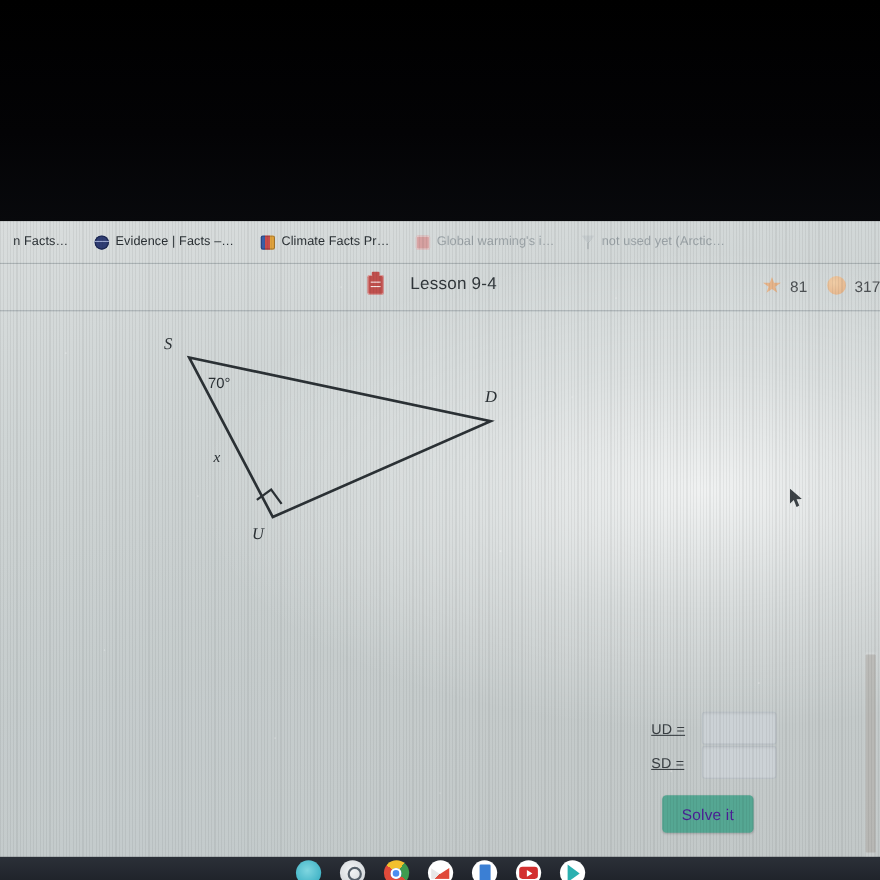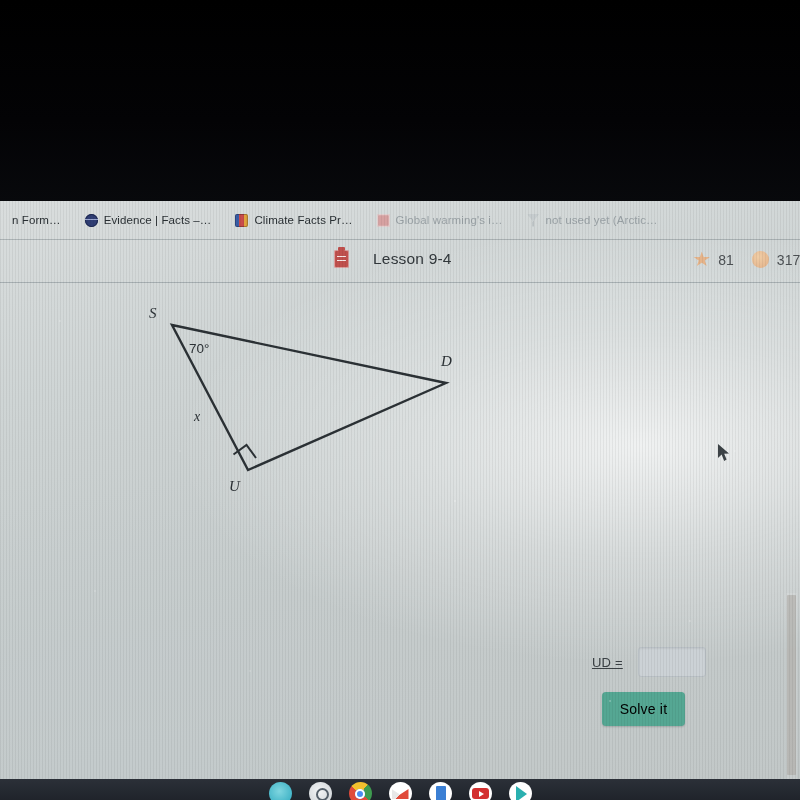--- a/index.html
+++ b/index.html
@@ -94,21 +94,21 @@
 
   
   .answers{position:absolute;left:592px;top:446px;}
   .ans-row{display:flex;align-items:center;height:30px;margin-bottom:1px;}
   .ans-label{font-size:13px;color:#3b4145;width:46px;letter-spacing:.2px;text-decoration:underline;}
   .ans-input{width:62px;height:26px;background:#ccd2d6;border:1px solid #b9c0c5;border-radius:3px;
      box-shadow:inset 0 1px 2px rgba(0,0,0,.06);}
   .solve-btn{margin-top:15px;margin-left:10px;width:83px;height:34px;border-radius:4px;
      background:#55a793;display:flex;align-items:center;justify-content:center;
      box-shadow:0 1px 2px rgba(0,0,0,.18);}
-  .solve-label{font-size:14px;color:#000000;letter-spacing:.2px;}
+  .solve-label{font-size:14px;color:#4c1d95;letter-spacing:.2px;}
 
   
   .scrollbar-track{position:absolute;right:3px;top:392px;width:11px;height:186px;background:rgba(255,255,255,.10);}
   .scrollbar-thumb{position:absolute;right:4px;top:394px;width:9px;height:180px;
      background:rgba(170,165,160,.55);border-radius:1px;}
 
   
   .cursor{position:absolute;left:718px;top:243px;width:12px;height:18px;
      background:#3c4246;
      clip-path:polygon(0 0,0 14px,3.6px 10.6px,6.2px 17px,8.6px 15.6px,6.2px 9.8px,11px 9.6px);}
@@ -143,21 +143,21 @@
 <body>
 
 <div class="screen-photo">
 
   <div class="top-black"></div>
 
   <div class="browser">
 
     <div class="bookmarks">
       <div class="bm">
-        <span class="bm-label">n Form…</span>
+        <span class="bm-label">n Facts…</span>
       </div>
       <div class="bm">
         <span class="bm-ico ico-globe"></span>
         <span class="bm-label">Evidence | Facts –…</span>
       </div>
       <div class="bm">
         <span class="bm-ico ico-pixel"></span>
         <span class="bm-label">Climate Facts Pr…</span>
       </div>
       <div class="bm faded">
@@ -200,20 +200,24 @@
       <span class="fig-label lbl-U">U</span>
       <span class="fig-label lbl-x">x</span>
       <span class="fig-label lbl-angle">70°</span>
     </div>
 
     <div class="answers">
       <div class="ans-row">
         <span class="ans-label">UD =</span>
         <input class="ans-input" type="text" placeholder="" style="">
       </div>
+      <div class="ans-row">
+        <span class="ans-label">SD =</span>
+        <input class="ans-input" type="text" placeholder="" style="">
+      </div>
       <div class="solve-btn">
         <span class="solve-label">Solve it</span>
       </div>
     </div>
 
     <div class="scrollbar-track"></div>
     <div class="scrollbar-thumb"></div>
 
     <div class="cursor"></div>
 

